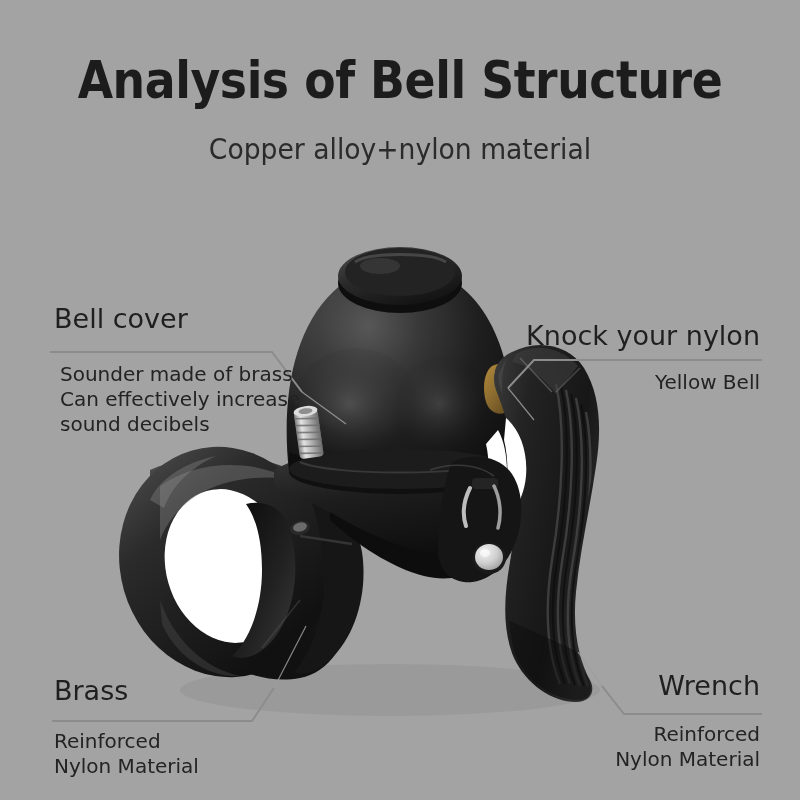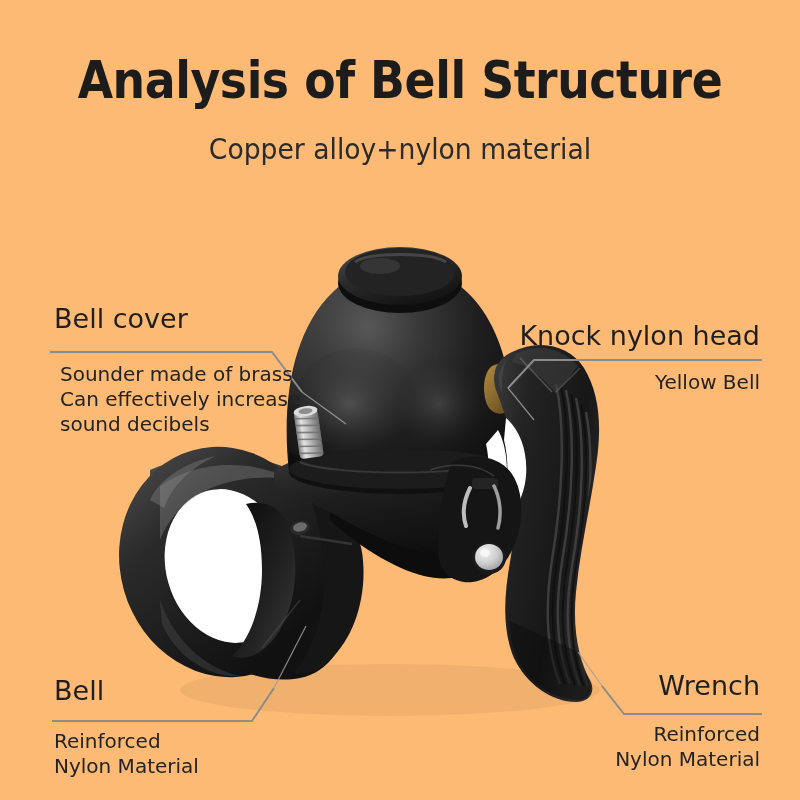--- a/index.html
+++ b/index.html
@@ -4,21 +4,21 @@
 <style>
   html, body {
     margin: 0;
     padding: 0;
     background: #ffffff;
   }
   #page {
     position: relative;
     width: 800px;
     height: 800px;
-    background: #fdba74;
+    background: #a3a3a3;
     overflow: hidden;
     font-family: "DejaVu Sans", "Liberation Sans", sans-serif;
   }
 
   
   #title {
     position: absolute;
     left: 0;
     top: 52px;
     width: 800px;
@@ -407,24 +407,24 @@
       <path d="M274,688 L306,626"></path>
       <path d="M602,686 L578,652"></path>
     </g>
   </svg>
 
   <div class="callout-head callout-left" id="co-bellcover-head">Bell cover</div>
   <div class="callout-body callout-left" id="co-bellcover-body">Sounder made of brass
 Can effectively increase
 sound decibels</div>
 
-  <div class="callout-head callout-right" id="co-knock-head">Knock nylon head</div>
+  <div class="callout-head callout-right" id="co-knock-head">Knock your nylon</div>
   <div class="callout-body callout-right" id="co-knock-body">Yellow Bell</div>
 
-  <div class="callout-head callout-left" id="co-base-head">Bell</div>
+  <div class="callout-head callout-left" id="co-base-head">Brass</div>
   <div class="callout-body callout-left" id="co-base-body">Reinforced
 Nylon Material</div>
 
   <div class="callout-head callout-right" id="co-wrench-head">Wrench</div>
   <div class="callout-body callout-right" id="co-wrench-body">Reinforced
 Nylon Material</div>
 
 </div>
 
 </body></html>

